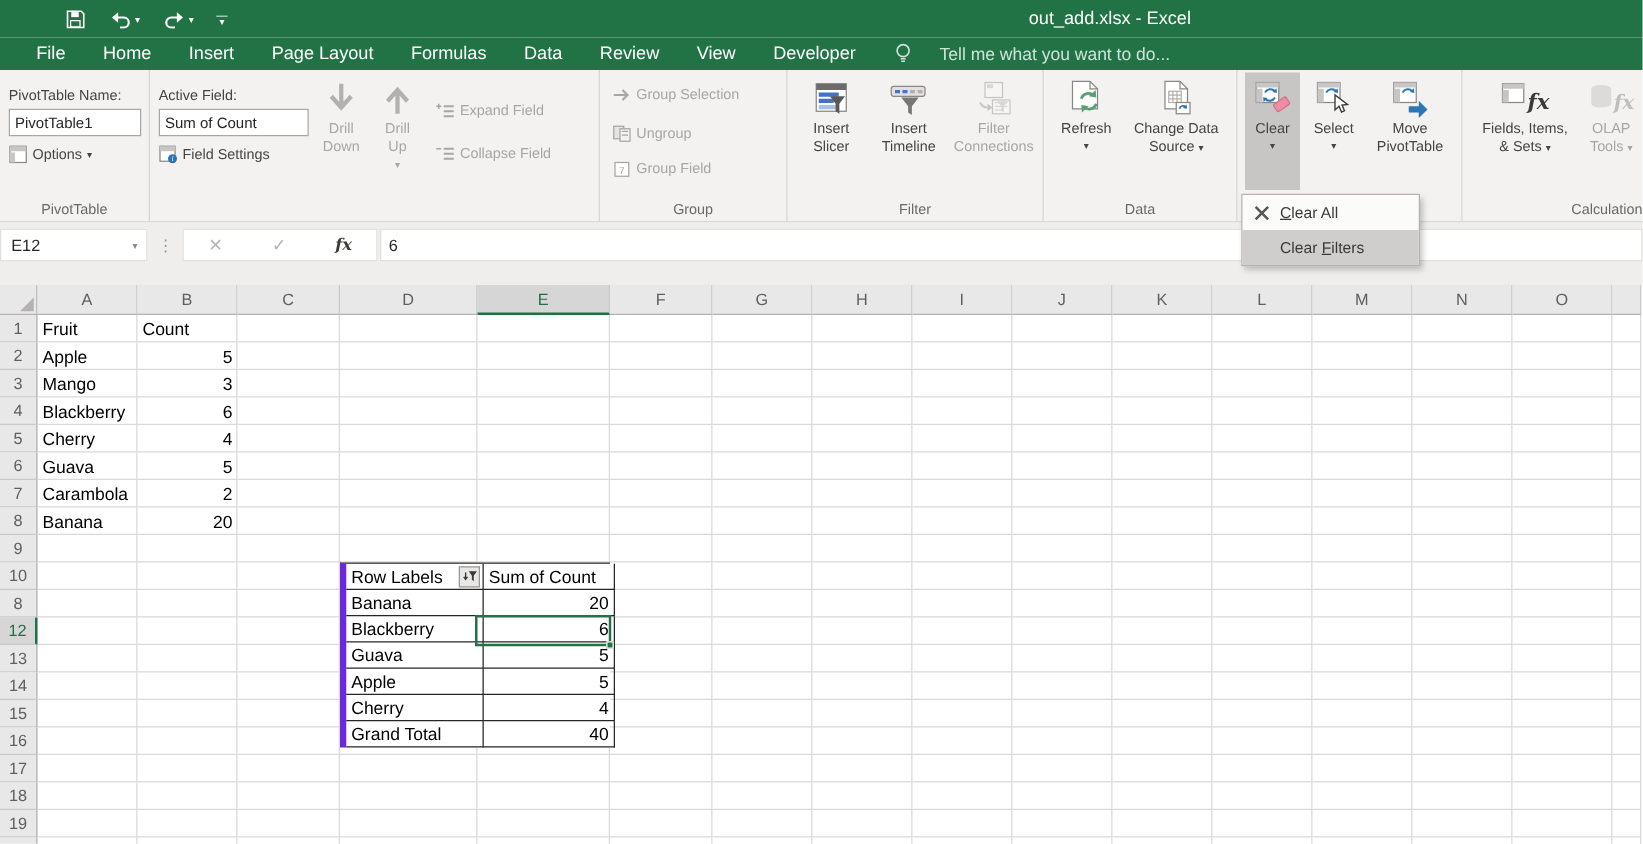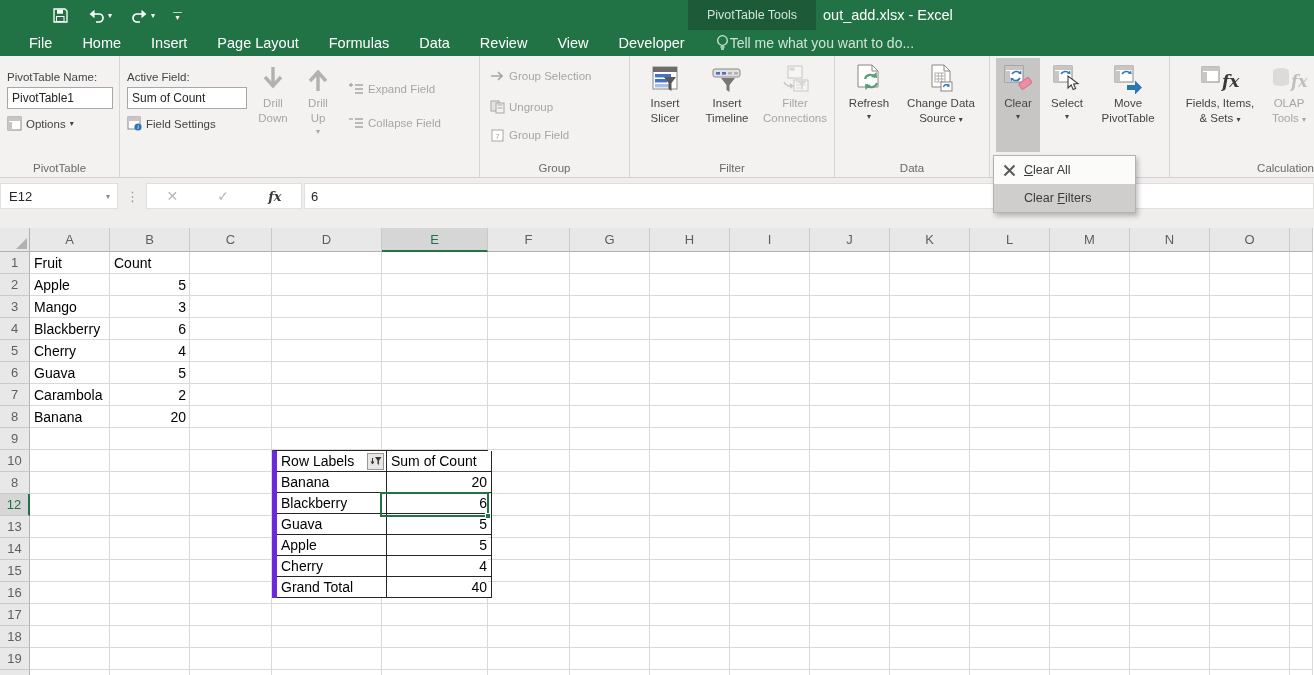--- a/index.html
+++ b/index.html
@@ -13,21 +13,21 @@
   .caret { font-size:8px; color:#fff; margin-left:2px; }
   #ctx-block-title { position:absolute; left:688px; top:0; width:128px; height:30px; background:#1c5a38; color:#cfe3d8; font-size:12.5px; display:flex; align-items:center; justify-content:center; }
   #window-title { position:absolute; left:823px; top:0; height:30px; display:flex; align-items:center; color:#fff; font-size:14.5px; }
 
   
   #tabrow { position:absolute; left:0; top:30px; width:1314px; height:26px; background:#217346; display:flex; align-items:stretch; }
   .tab { color:#fff; font-size:14.5px; padding:0 15px; display:flex; align-items:center; cursor:default; }
   .tab:first-child { margin-left:14px; }
   #ctx-tabs { background:#1c5a38; display:flex; margin-left:4px; }
   .tab.active { background:#f3f2f1; color:#217346; }
-  #tellme { display:flex; align-items:center; color:#cfe3d8; font-size:14px; margin-left:16px; gap:1px; }
+  #tellme { display:flex; align-items:center; color:#cfe3d8; font-size:14px; margin-left:16px; gap:23px; }
 
   
   #ribbon { position:absolute; left:0; top:56px; width:1314px; height:122px; background:#f3f2f1; border-bottom:1px solid #d2d0ce; }
   .rgroup { position:absolute; top:0; height:121px; border-right:1px solid #d8d6d4; }
   .group-label { position:absolute; bottom:3px; left:0; right:0; text-align:center; font-size:11.5px; color:#696969; white-space:nowrap; }
   .rlabel { font-size:11.5px; color:#444; white-space:nowrap; }
   .rinput { position:absolute; height:22px; background:#fff; border:1px solid #a9a7a5; font-size:12px; color:#262626; padding:0 4px; font-family:"Liberation Sans",sans-serif; }
   .small-btn { position:absolute; display:flex; align-items:center; gap:4px; font-size:11.5px; color:#444; white-space:nowrap; cursor:default; }
   .small-btn.disabled { color:#a8a6a4; }
   .big-btn { position:absolute; top:2px; height:94px; display:flex; flex-direction:column; align-items:center; cursor:default; }
@@ -98,21 +98,20 @@
           <path d="M15 7 h-8 a4 4 0 0 0 0 8 h3" fill="none" stroke="#fff" stroke-width="1.7"></path>
           <path d="M11.5 2.8 L16.4 7 l-4.9 4.2 z" fill="#fff"></path>
         </svg>
       <span class="caret">▾</span>
     </span>
     <span class="qat-btn" style="flex-direction:column; line-height:5px;">
       <span style="font-size:9px;">—</span>
         <span class="caret" style="margin:0;">▾</span>
     </span>
   </div>
-  <div id="ctx-block-title">PivotTable Tools</div>
   <div id="window-title">out_add.xlsx - Excel</div>
 </div>
 
 <div id="tabrow">
   <div id="tabs-normal" style="display:flex;">
       <div class="tab">File</div>
       <div class="tab">Home</div>
       <div class="tab">Insert</div>
       <div class="tab">Page Layout</div>
       <div class="tab">Formulas</div>

